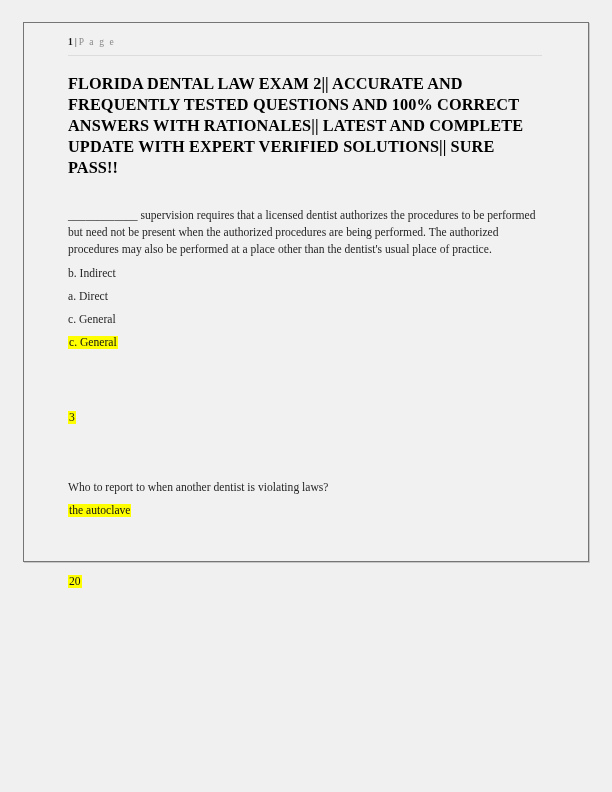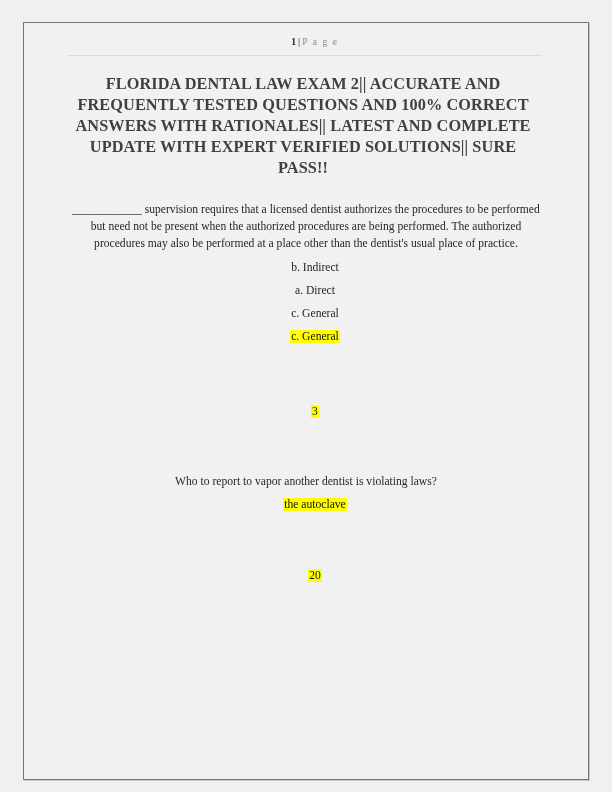--- a/index.html
+++ b/index.html
@@ -14,26 +14,25 @@
     font-family: "Liberation Serif", "DejaVu Serif", serif;
     overflow: hidden;
   }
 
   
   .page {
     position: absolute;
     left: 23px;
     top: 22px;
     width: 566px;
-    height: 758px;
+    height: 540px;
     background: #f1f1f1;
     border: 1px solid #757575;
     box-sizing: border-box;
     box-shadow: 1px 1px 0 #c8c8c8;
-    text-align: center;
   }
   .page-inner {
     position: absolute;
     left: 44px;
     top: 12px;
     right: 26px;
   }
 
   
   .doc-header {
@@ -60,32 +59,32 @@
   }
   .header-rule {
     border: 0;
     border-top: 1px solid #dcdcdc;
     margin: 2px 0 0 0;
     width: 474px;
   }
 
   
   .doc-title {
-    color: #404040;
+    color: #000000;
     font-weight: bold;
     font-size: 16.3px;
     line-height: 21px;
     margin: 17px 0 0 0;
     letter-spacing: 0.1px;
     width: 470px;
   }
 
   
   .content {
-    margin-top: 23px;
+    margin-top: 29px;
     font-size: 11.6px;
     line-height: 17.2px;
     color: #262626;
   }
   .q-block { margin: 0; }
   .q-text {
     margin: 0;
     width: 476px;
   }
   .opt {
@@ -129,21 +128,21 @@
 
       <div class="spacer-lg"></div>
 
       <div class="q-block">
         <p class="ans"><span class="hl">3</span></p>
       </div>
 
       <div class="spacer-lg"></div>
 
       <div class="q-block">
-        <p class="q-text">Who to report to vapor another dentist is violating laws?</p>
+        <p class="q-text">Who to report to when another dentist is violating laws?</p>
         <p class="ans"><span class="hl">the autoclave</span></p>
       </div>
 
       <div class="spacer-md"></div>
 
       <div class="q-block">
         <p class="ans"><span class="hl">20</span></p>
       </div>
 
     </div>

